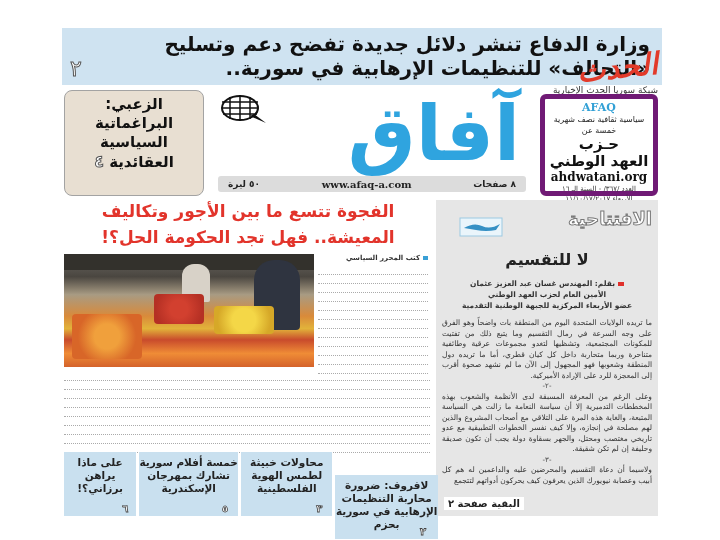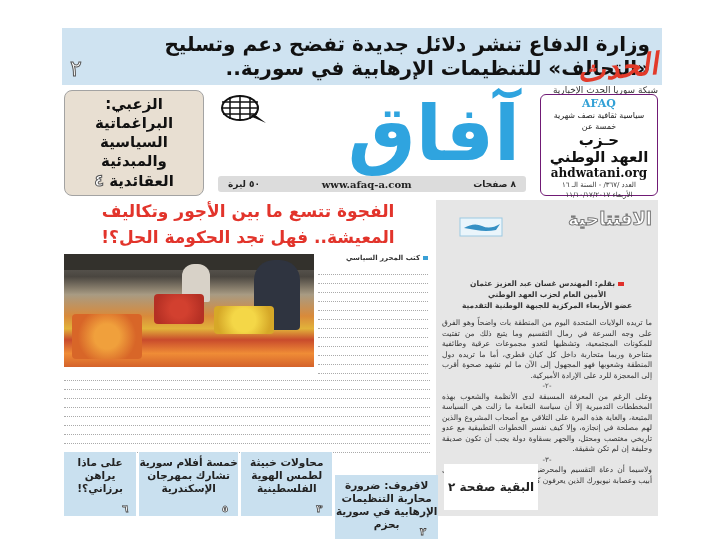--- a/index.html
+++ b/index.html
@@ -6,21 +6,21 @@
   html, body { width: 720px; height: 540px; background: #ffffff; overflow: hidden; }
   body { font-family: "DejaVu Sans", sans-serif; position: relative; }
   .page { position: absolute; left: 62px; top: 28px; width: 598px; height: 490px; background: #fff; direction: rtl; }
 
   .banner { position: absolute; left: 0; top: 0; width: 600px; height: 57px; background: #cfe3f1; }
   .banner-text { position: absolute; right: 12px; top: 4px; width: 560px; text-align: right; font-weight: bold; font-size: 20px; line-height: 24px; color: #111; }
   .banner-num { position: absolute; left: 8px; top: 28px; font-size: 22px; color: #fff; -webkit-text-stroke: 1px #555; }
   .hadath-logo { position: absolute; right: 4px; top: 22px; font-size: 30px; font-weight: bold; color: #e23a2a; font-family: "DejaVu Serif", serif; font-style: italic; transform: rotate(-6deg); }
   .hadath-caption { position: absolute; right: 2px; top: 57px; font-size: 9px; color: #333; }
 
-  .infobox { position: absolute; right: 2px; top: 66px; width: 118px; height: 102px; border: 1px solid #701a75; border-radius: 6px; text-align: center; background: #fff; }
+  .infobox { position: absolute; right: 2px; top: 66px; width: 118px; height: 102px; border: 5px solid #701a75; border-radius: 6px; text-align: center; background: #fff; }
   .infobox .afaq-en { color: #33a1d6; font-weight: bold; font-size: 11px; font-family: "DejaVu Serif", serif; margin-top: 2px; }
   .infobox .line { font-size: 8px; color: #222; line-height: 11px; }
   .infobox .party { font-size: 15px; font-weight: bold; color: #111; line-height: 17px; }
   .infobox .site { font-size: 12px; font-weight: bold; color: #111; font-family: "DejaVu Serif", serif; direction: ltr; }
   .infobox .small { font-size: 7px; color: #333; line-height: 10px; }
 
   .masthead { position: absolute; left: 150px; top: 58px; width: 320px; height: 112px; }
   .globe { position: absolute; left: 8px; top: 8px; width: 48px; height: 30px; }
   .masthead-title { position: absolute; right: 12px; top: 2px; font-size: 76px; font-weight: bold; color: #2fa4df; line-height: 92px; font-family: "DejaVu Sans", sans-serif; }
   .masthead-bar { position: absolute; left: 6px; right: 6px; bottom: 6px; height: 16px; background: #dcdcdc; border-radius: 3px; display: flex; justify-content: space-between; align-items: center; padding: 0 10px; font-size: 9px; font-weight: bold; color: #222; }
@@ -46,21 +46,21 @@
   .byline .dot { display:inline-block; width:5px; height:4px; background:#3aa0d6; margin-left:3px; }
 
   .editorial { position: absolute; right: 2px; top: 172px; width: 222px; height: 316px; background: #e6e6e6; }
   .ed-head { position: absolute; right: 6px; top: 8px; font-size: 18px; color: #fff; -webkit-text-stroke: 1px #777; font-weight: bold; }
   .ed-map { position: absolute; left: 20px; top: 10px; width: 50px; height: 28px; }
   .ed-title { position: absolute; right: 0; left: 0; top: 50px; text-align: center; font-size: 16px; font-weight: bold; color: #222; }
   .ed-author { position: absolute; right: 6px; top: 78px; width: 210px; text-align: center; font-size: 7.5px; font-weight: bold; color: #333; line-height: 11px; }
   .ed-author .dot { display:inline-block; width:6px; height:4px; background:#e0302b; margin-left:3px; }
   .ed-body { position:absolute; right:6px; top:118px; width:210px; font-size:7.5px; color:#333; line-height:10.5px; text-align: justify; }
   .ed-sep { text-align:center; font-size:7px; color:#444; }
-  .ed-cont { position: absolute; left: 8px; bottom: 6px; background: #fff; font-size: 12px; padding: 16px 4px; color: #222; font-weight: bold; }
+  .ed-cont { position: absolute; left: 8px; bottom: 6px; background: #fff; font-size: 10px; padding: 1px 4px; color: #222; font-weight: bold; }
 
   .teasers { position: absolute; left: 2px; top: 424px; width: 374px; height: 64px; display: flex; flex-direction: row; gap: 3px; }
   .teaser { background: #c9e0ef; height: 64px; text-align: center; font-weight: bold; font-size: 10.5px; line-height: 13px; color: #222; padding-top: 4px; position: relative; }
   .teaser .n { position:absolute; bottom:1px; font-size:10px; color:#fff; -webkit-text-stroke: 0.8px #444; }
 </style>
 </head>
 <body>
 
 <div class="page">
 
@@ -98,21 +98,20 @@
       <span>٨ صفحات</span>
       <span class="url">www.afaq-a.com</span>
       <span>٥٠ ليرة</span>
     </div>
   </div>
 
   <div class="sidebox">
     <div class="t">الزعبي:</div>
     <div class="t">البراغماتية</div>
     <div class="t">السياسية</div>
-    <div class="t">والمبدئية</div>
     <div class="t"><span>العقائدية</span> <span class="n">٤</span></div>
   </div>
 
   <div class="headline">
     <div>الفجوة تتسع ما بين الأجور وتكاليف</div>
     <div>المعيشة.. فهل تجد الحكومة الحل؟!</div>
   </div>
 
   <div class="photo">
     <div class="awning"></div>
@@ -149,20 +148,21 @@
       <span class="rule"></span>
       <span class="rule"></span>
   </div>
 
   <div class="editorial">
     <div class="ed-head">الافتتاحية</div>
     <svg class="ed-map" viewBox="0 0 50 28">
       <rect x="4" y="8" width="42" height="18" fill="#eaf5fb" stroke="#9cc9e2"></rect>
       <path d="M8 18 Q18 12 26 16 T44 14 L40 20 Q30 22 20 20 Z" fill="#3590c4"></path>
     </svg>
+    <div class="ed-title">لا للتقسيم</div>
     <div class="ed-author">
       <div><span class="dot"></span><span>بقلم: المهندس غسان عبد العزيز عثمان</span></div>
       <div>الأمين العام لحزب العهد الوطني</div>
       <div>عضو الأربعاء المركزية للجبهة الوطنية التقدمية</div>
     </div>
     <div class="ed-body">
       <p>ما تريده الولايات المتحدة اليوم من المنطقة بات واضحاً وهو الفرق على وجه السرعة في رمال التقسيم وما يتبع ذلك من تفتيت للمكونات المجتمعية، وتشظيها لتغدو مجموعات عرقية وطائفية متناحرة وربما متحاربة داخل كل كيان قطري، أما ما تريده دول المنطقة وشعوبها فهو المجهول إلى الآن ما لم نشهد صحوة أقرب إلى المعجزة للرد على الإرادة الأميركية.</p>
       <div class="ed-sep">-٢-</div>
       <p>وعلى الرغم من المعرفة المسبقة لدى الأنظمة والشعوب بهذه المخططات التدميرية إلا أن سياسة النعامة ما زالت هي السياسة المتبعة، والغاية هذه المرة على التلاقي مع أصحاب المشروع والذين لهم مصلحة في إنجازه، وإلا كيف نفسر الخطوات التطبيقية مع عدو تاريخي مغتصب ومحتل، والجهر بسقاوة دولة يجب أن تكون صديقة وحليفة إن لم تكن شقيقة.</p>
       <div class="ed-sep">-٣-</div>

